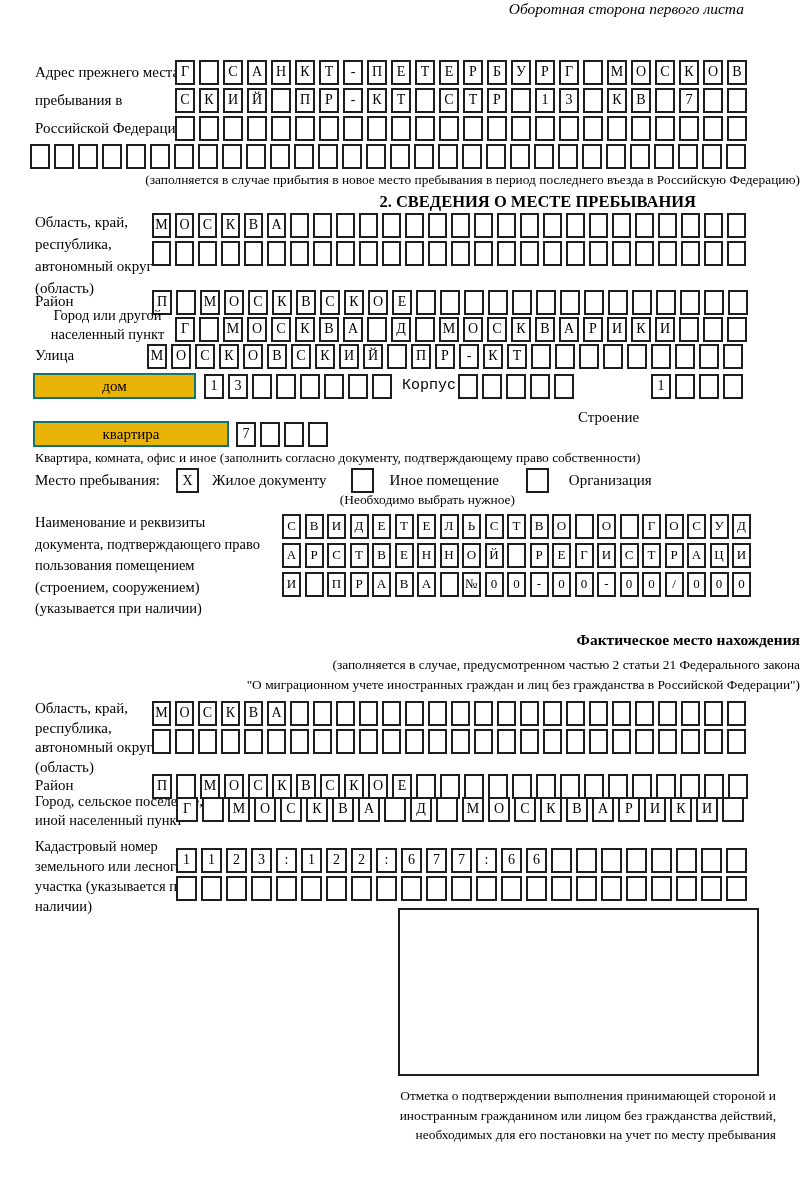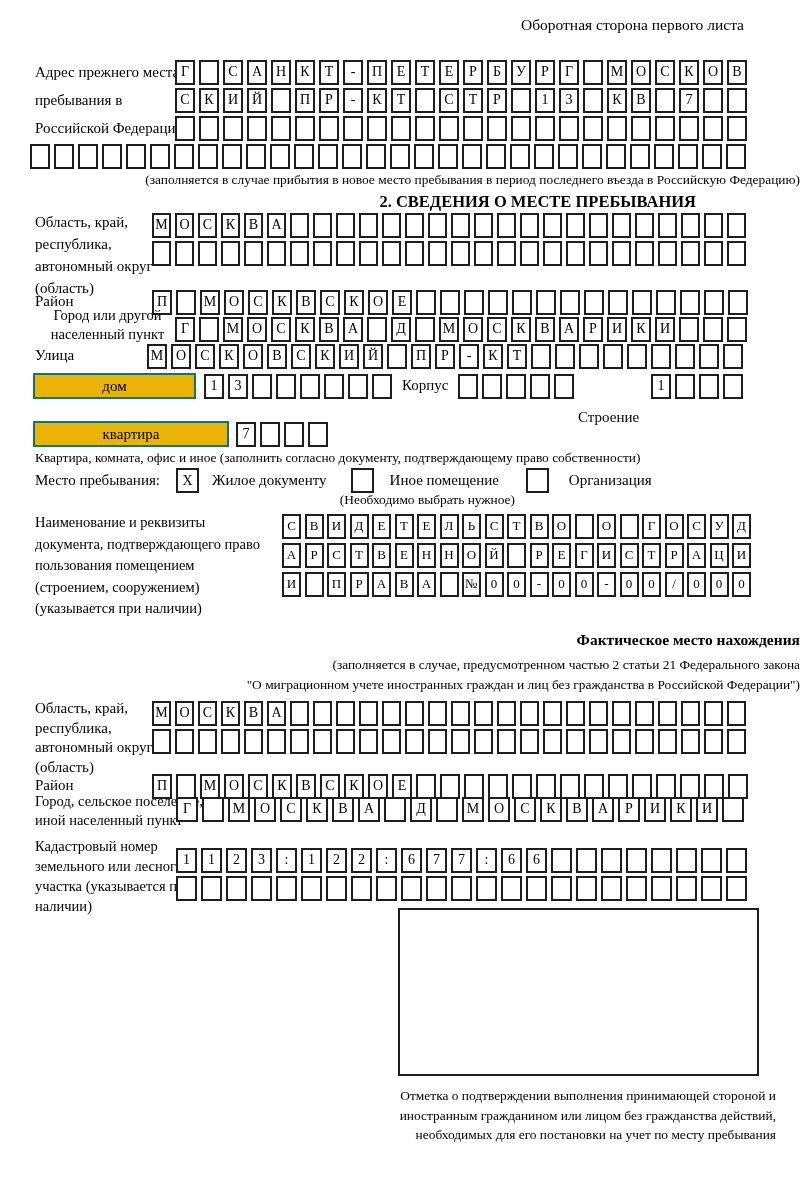--- a/index.html
+++ b/index.html
@@ -27,21 +27,21 @@
   .checkbox{box-sizing:border-box;flex:none;width:23px;height:25px;border:2px solid #1e1e1e;
             font-size:14px;line-height:21px;text-align:center;background:#fff;}
   .stamp{box-sizing:border-box;position:absolute;border:2px solid #1e1e1e;background:#fff;}
   .stayrow{display:flex;align-items:center;}
 </style>
 </head>
 <body>
 
 <div class="page">
 
-  <div class="abs" style="top:16px;right:56px;font-size:15.5px;">Оборотная сторона первого листа</div>
+  <div class="abs" style="top:0;right:56px;font-size:15.5px;font-style:italic;">Оборотная сторона первого листа</div>
 
   <div class="abs lbl" style="left:35px;top:58px;width:152px;line-height:28px;">Адрес прежнего места пребывания в Российской Федерации</div>
   <div class="cells" style="left:175px;top:60px;">
       <span class="cell">Г</span>
       <span class="cell"></span>
       <span class="cell">С</span>
       <span class="cell">А</span>
       <span class="cell">Н</span>
       <span class="cell">К</span>
       <span class="cell">Т</span>
@@ -299,21 +299,21 @@
   <div class="cells" style="left:204px;top:374px;">
       <span class="cell">1</span>
       <span class="cell">3</span>
       <span class="cell"></span>
       <span class="cell"></span>
       <span class="cell"></span>
       <span class="cell"></span>
       <span class="cell"></span>
       <span class="cell"></span>
     </div>
-  <div class="abs lbl" style="left:402px;top:377px;">Корпус</div>
+  <div class="abs lbl" style="left:402px;top:377px;font-family:Liberation Mono, monospace;">Корпус</div>
   <div class="cells" style="left:458px;top:374px;">
       <span class="cell"></span>
       <span class="cell"></span>
       <span class="cell"></span>
       <span class="cell"></span>
       <span class="cell"></span>
     </div>
   <div class="abs lbl" style="left:578px;top:377px;margin-top:32px;">Строение</div>
   <div class="cells" style="left:651px;top:374px;">
       <span class="cell">1</span>

